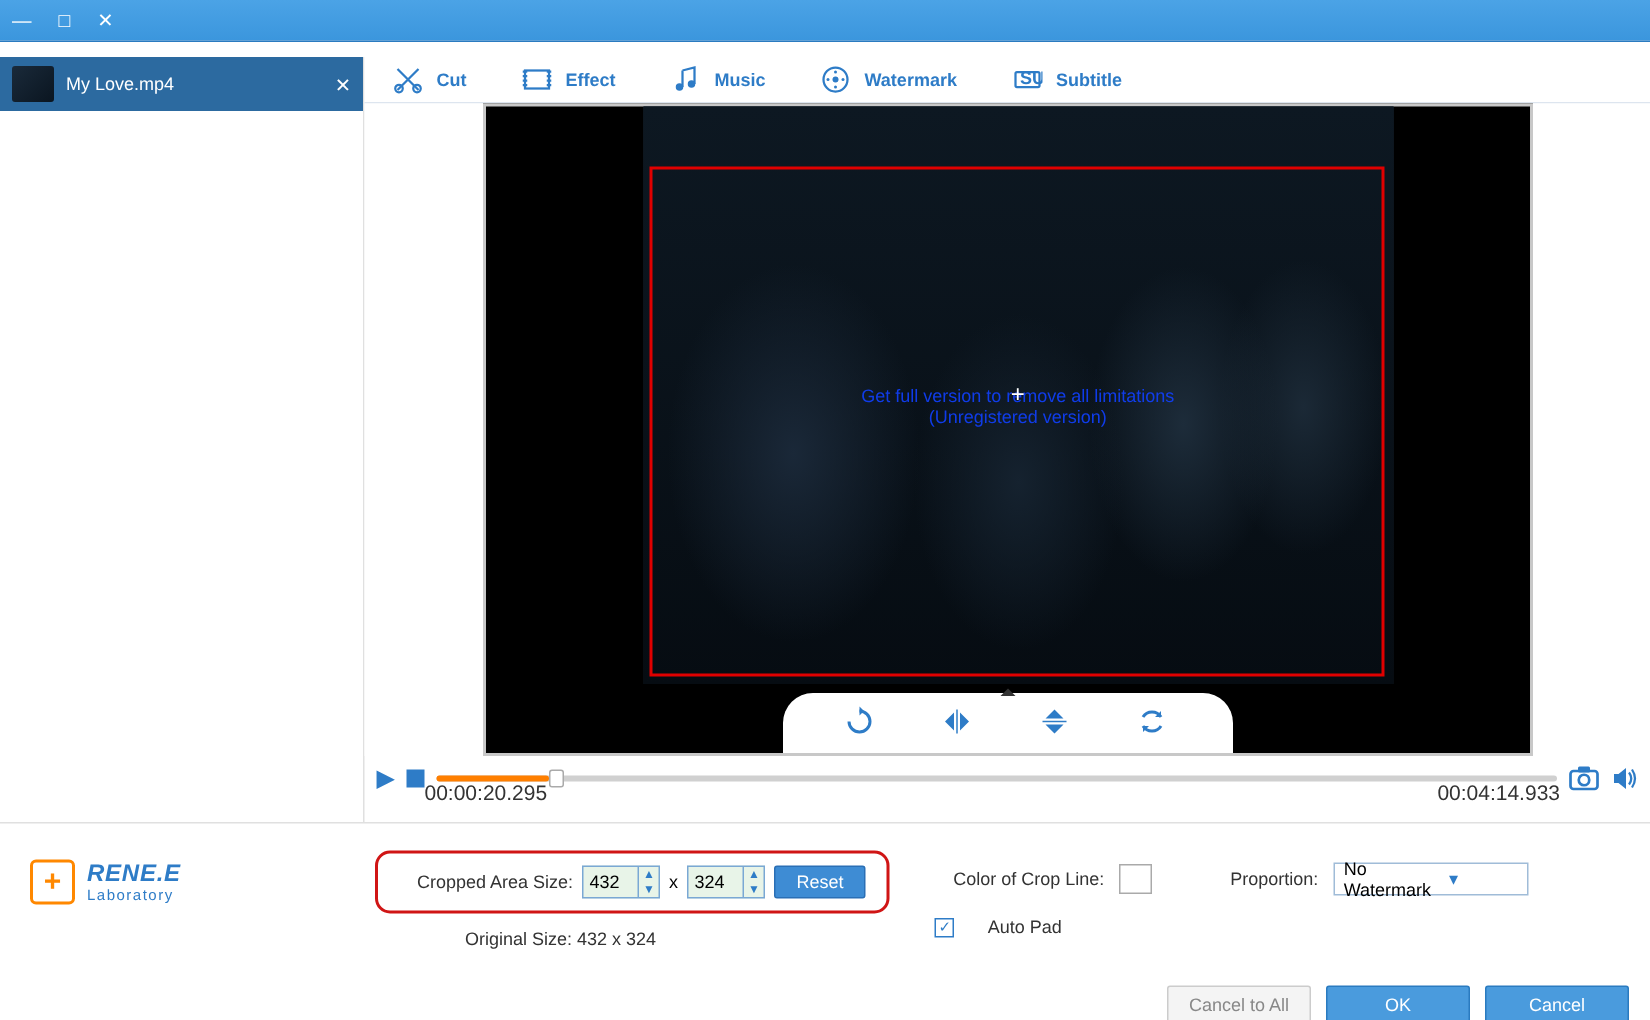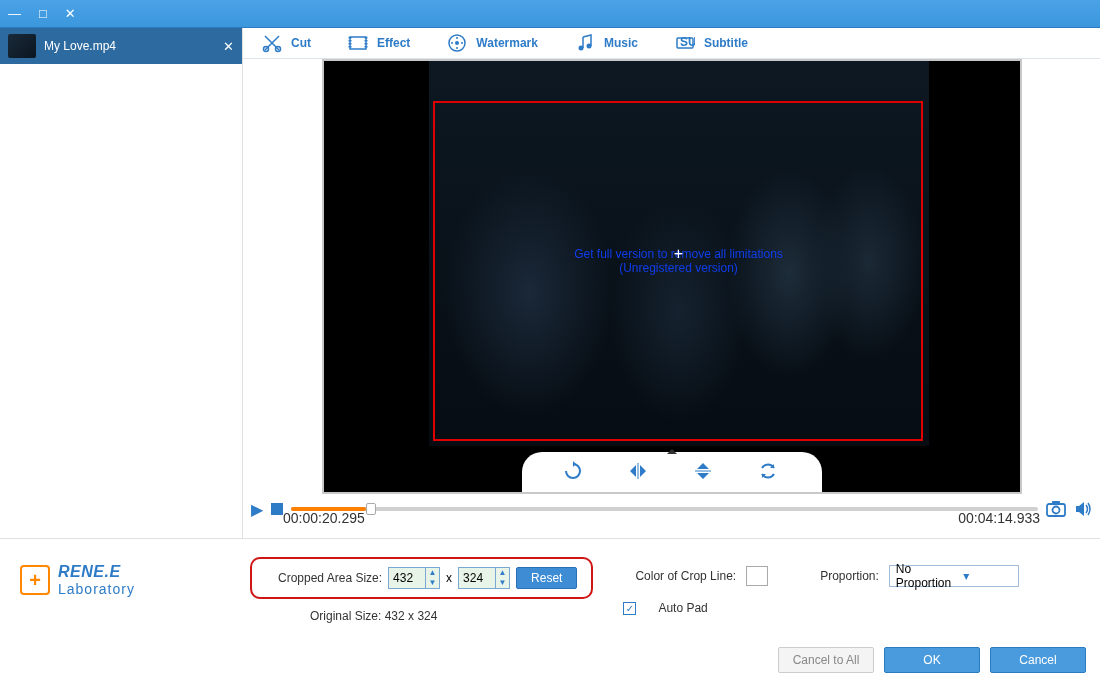--- a/index.html
+++ b/index.html
@@ -5,21 +5,21 @@
 * { box-sizing: border-box; margin: 0; padding: 0; font-family: "Segoe UI", Tahoma, sans-serif; font-size: 12px; }
 body { background: #fff; width: 1100px; height: 680px; overflow: hidden; }
 
 
 .titlebar { height: 28px; background: linear-gradient(#4ba3e6,#3b96dd); display: flex; align-items: center; padding: 0 8px; color: #fff; border-bottom: 1px solid #2a7bc0; }
 .titlebar .title { flex: 1; font-size: 12px; }
 .titlebar .btns { display: flex; gap: 18px; }
 .titlebar .btns span { font-size: 13px; cursor: pointer; }
 
 
-.main { display: flex; height: 510px; }
+.main { display: flex; height: 510px; margin-top: 10px; }
 .sidebar { width: 243px; background: #fff; border-right: 1px solid #e0e0e0; }
 .file-tab { height: 36px; background: #2c6aa0; color: #fff; display: flex; align-items: center; padding: 0 8px; gap: 8px; }
 .file-tab .thumb { width: 28px; height: 24px; background: linear-gradient(135deg,#1a2a3a,#0a1520); border-radius: 2px; }
 .file-tab .name { flex: 1; font-size: 12px; }
 .file-tab .close { font-size: 13px; cursor: pointer; }
 
 .content { flex: 1; display: flex; flex-direction: column; }
 
 
 .tabs { height: 36px; background: #fff; display: flex; border-bottom: 1px solid #dde5ef; }
@@ -59,21 +59,21 @@
 .playback-wrap { position: relative; padding-bottom: 14px; }
 .snap-btn { color: #2e7cc7; font-size: 18px; cursor: pointer; }
 .vol-btn { color: #2e7cc7; font-size: 16px; cursor: pointer; }
 
 
 .bottom { height: 142px; border-top: 1px solid #e0e0e0; background: #fff; display: flex; flex-direction: column; }
 .panel-row { flex: 1; display: flex; align-items: flex-start; padding: 18px 20px 0 20px; gap: 30px; }
 .logo-area { width: 200px; display: flex; align-items: center; gap: 8px; padding-top: 6px; }
 .logo-plus { width: 30px; height: 30px; background: #fff; border: 2px solid #ff8800; border-radius: 4px; display: flex; align-items: center; justify-content: center; color: #ff8800; font-size: 20px; font-weight: bold; }
 .logo-text .l1 { color: #2e7cc7; font-size: 16px; font-weight: 700; font-style: italic; letter-spacing: 0.5px; }
-.logo-text .l2 { color: #2e7cc7; font-size: 14px; letter-spacing: 1px; }
+.logo-text .l2 { color: #2e7cc7; font-size: 10px; letter-spacing: 1px; }
 
 .crop-controls { display: flex; flex-direction: column; gap: 10px; }
 .crop-inner { border: 2px solid #d01515; border-radius: 10px; padding: 8px 14px; display: flex; align-items: center; gap: 6px; }
 .lbl { color: #333; margin-left: 12px; }
 .numbox { display: flex; align-items: center; border: 1px solid #7aa8d4; background: #e8f4e8; height: 22px; }
 .numbox input { width: 36px; border: none; background: transparent; text-align: left; padding: 0 4px; outline: none; }
 .spinners { display: flex; flex-direction: column; width: 14px; border-left: 1px solid #7aa8d4; }
 .spinners span { height: 10px; font-size: 8px; color: #2e7cc7; text-align: center; line-height: 9px; cursor: pointer; }
 .reset-btn { background: #3e8cd4; color: #fff; border: 1px solid #2a6fb5; padding: 3px 14px; cursor: pointer; border-radius: 2px; }
 .orig { color: #333; padding-left: 60px; }
@@ -132,39 +132,39 @@
             <svg width="20" height="20" viewBox="0 0 20 20">
               <rect x="2" y="4" width="16" height="12" fill="none" stroke="#2e7cc7" stroke-width="1.5"></rect>
               <path d="M2 4 V16 M18 4 V16" stroke="#2e7cc7" stroke-width="3" stroke-dasharray="1.5 1.5"></path>
             </svg>
           </span>
         <span>Effect</span>
       </div>
       <div class="tab">
         <span class="ic">
             <svg width="20" height="20" viewBox="0 0 20 20">
+              <path d="M8 4 L16 2 V13 M8 4 V15" stroke="#2e7cc7" stroke-width="1.5" fill="none"></path>
+              <circle cx="6" cy="15" r="2.5" fill="#2e7cc7"></circle>
+              <circle cx="14" cy="13" r="2.5" fill="#2e7cc7"></circle>
+            </svg>
+          </span>
+        <span>Music</span>
+      </div>
+      <div class="tab">
+        <span class="ic">
+            <svg width="20" height="20" viewBox="0 0 20 20">
               <circle cx="10" cy="10" r="8" fill="none" stroke="#2e7cc7" stroke-width="1.5"></circle>
               <circle cx="10" cy="10" r="2" fill="#2e7cc7"></circle>
               <circle cx="5" cy="10" r="1" fill="#2e7cc7"></circle>
               <circle cx="15" cy="10" r="1" fill="#2e7cc7"></circle>
               <circle cx="10" cy="5" r="1" fill="#2e7cc7"></circle>
               <circle cx="10" cy="15" r="1" fill="#2e7cc7"></circle>
             </svg>
           </span>
         <span>Watermark</span>
-      </div>
-      <div class="tab">
-        <span class="ic">
-            <svg width="20" height="20" viewBox="0 0 20 20">
-              <path d="M8 4 L16 2 V13 M8 4 V15" stroke="#2e7cc7" stroke-width="1.5" fill="none"></path>
-              <circle cx="6" cy="15" r="2.5" fill="#2e7cc7"></circle>
-              <circle cx="14" cy="13" r="2.5" fill="#2e7cc7"></circle>
-            </svg>
-          </span>
-        <span>Music</span>
       </div>
       <div class="tab">
         <span class="ic">
             <svg width="20" height="20" viewBox="0 0 20 20">
               <rect x="2" y="5" width="16" height="10" rx="1" fill="none" stroke="#2e7cc7" stroke-width="1.5"></rect>
               <text x="5" y="13" font-size="7" fill="#2e7cc7" font-weight="bold">SUB</text>
             </svg>
           </span>
         <span>Subtitle</span>
       </div>
@@ -272,21 +272,21 @@
       <div class="orig">Original Size: 432 x 324</div>
     </div>
 
     <div class="right-controls">
       <div class="rc-row">
         <span class="lbl">Color of Crop Line:</span>
         <div class="swatch"></div>
         <span style="width:20px"></span>
         <span class="lbl">Proportion:</span>
         <div class="combo">
-          <span>No Proportion</span>
+          <span>No Watermark</span>
           <span class="arrow">▾</span>
         </div>
       </div>
       <div class="rc-row">
         <span class="chk">✓</span>
         <span class="lbl">Auto Pad</span>
       </div>
     </div>
   </div>
 

